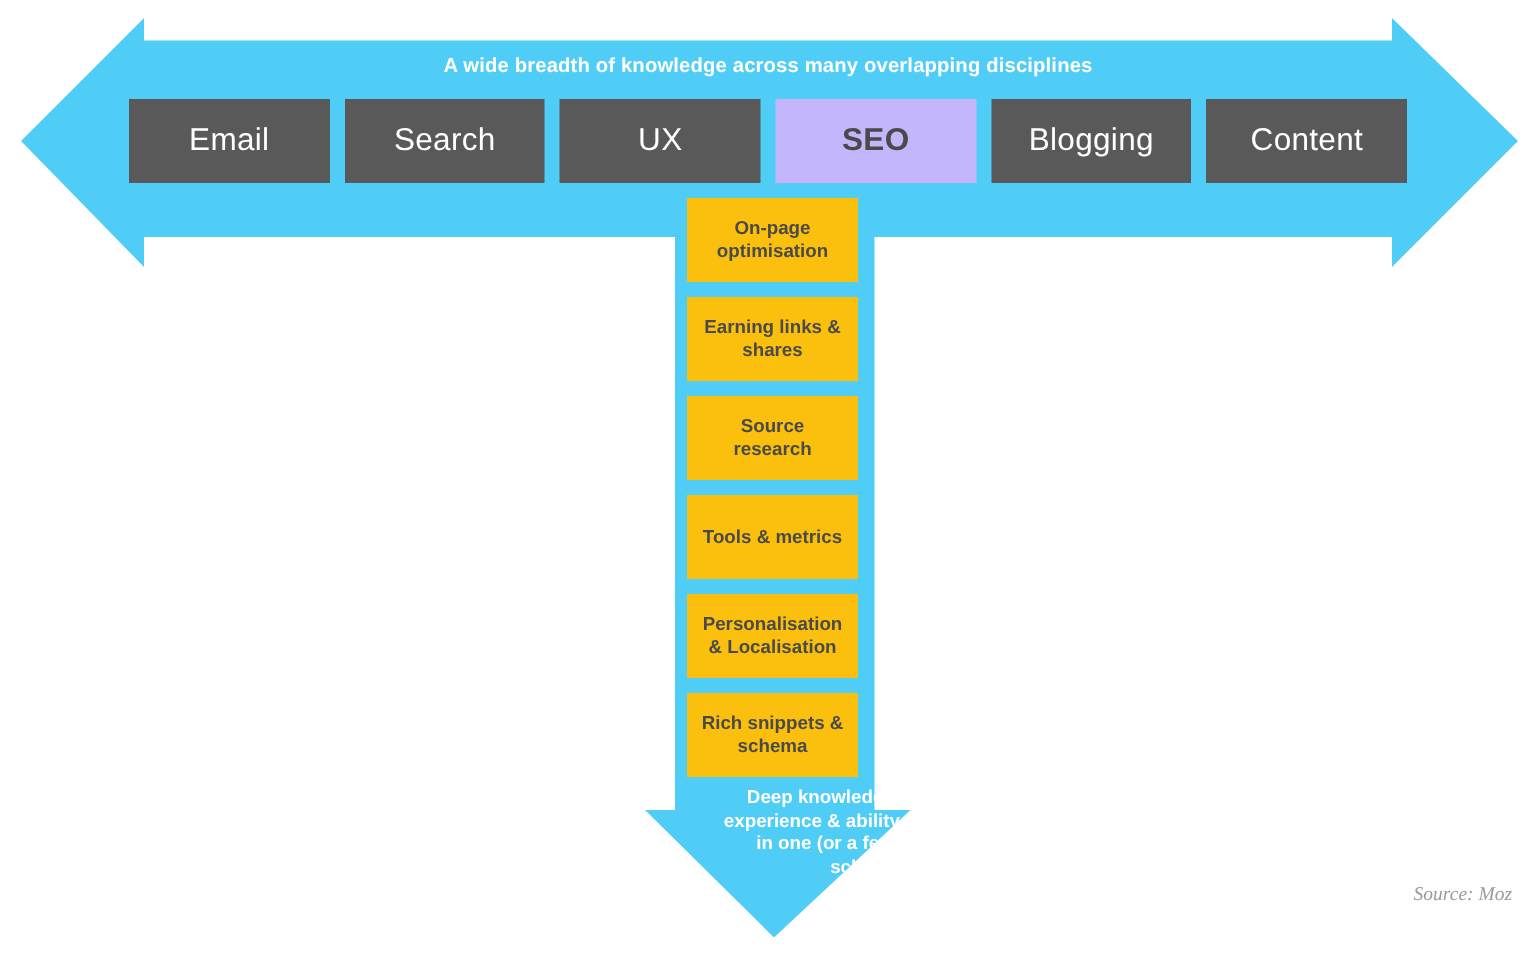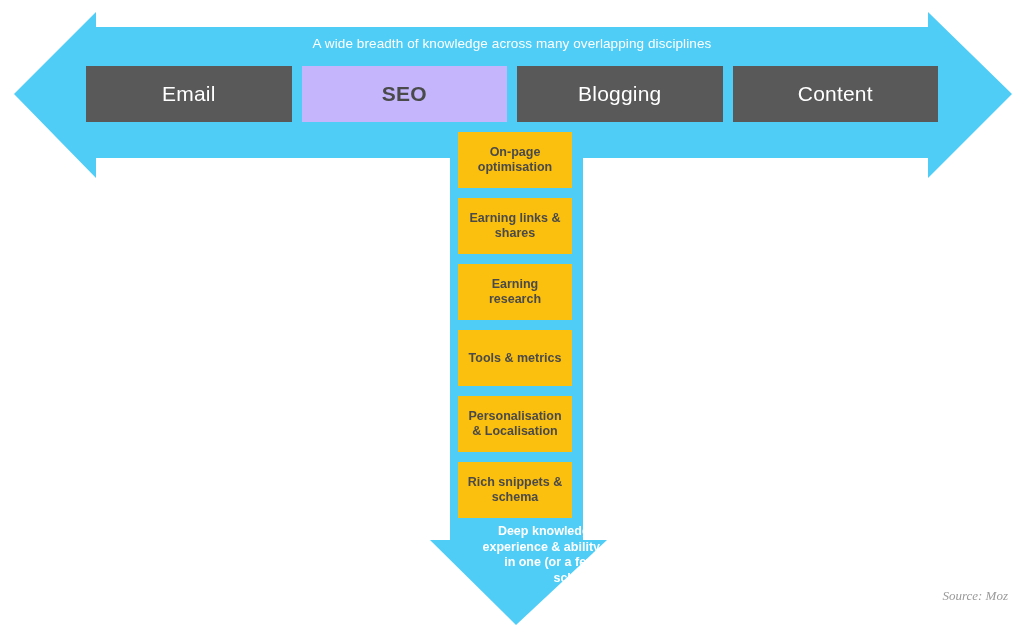--- a/index.html
+++ b/index.html
@@ -30,21 +30,21 @@
 
   
   #banner-caption {
     position: absolute;
     left: 96px;
     top: 36px;
     width: 832px;
     text-align: center;
     color: #ffffff;
     font-size: 13.5px;
-    font-weight: normal;
+    font-weight: bold;
     letter-spacing: 0.1px;
     line-height: 16px;
     white-space: nowrap;
   }
 
   
   #discipline-row {
     position: absolute;
     left: 86px;
     top: 66px;
@@ -133,20 +133,26 @@
 
     <polygon fill="#4FCDF7" points="430,540 607,540 516,625"></polygon>
   </svg>
 
   <div id="banner-caption">A wide breadth of knowledge across many overlapping disciplines</div>
 
   <div id="discipline-row">
     <div class="discipline-box">
       <span>Email</span>
     </div>
+    <div class="discipline-box">
+      <span>Search</span>
+    </div>
+    <div class="discipline-box">
+      <span>UX</span>
+    </div>
     <div class="discipline-box is-highlighted">
       <span>SEO</span>
     </div>
     <div class="discipline-box">
       <span>Blogging</span>
     </div>
     <div class="discipline-box">
       <span>Content</span>
     </div>
   </div>
@@ -159,21 +165,21 @@
       </span>
     </div>
     <div class="depth-box">
       <span>
         <span>Earning links &amp;</span><br>
         <span>shares</span>
       </span>
     </div>
     <div class="depth-box">
       <span>
-        <span>Earning</span><br>
+        <span>Source</span><br>
         <span>research</span>
       </span>
     </div>
     <div class="depth-box">
       <span>
         <span>Tools &amp; metrics</span>
       </span>
     </div>
     <div class="depth-box">
       <span>

